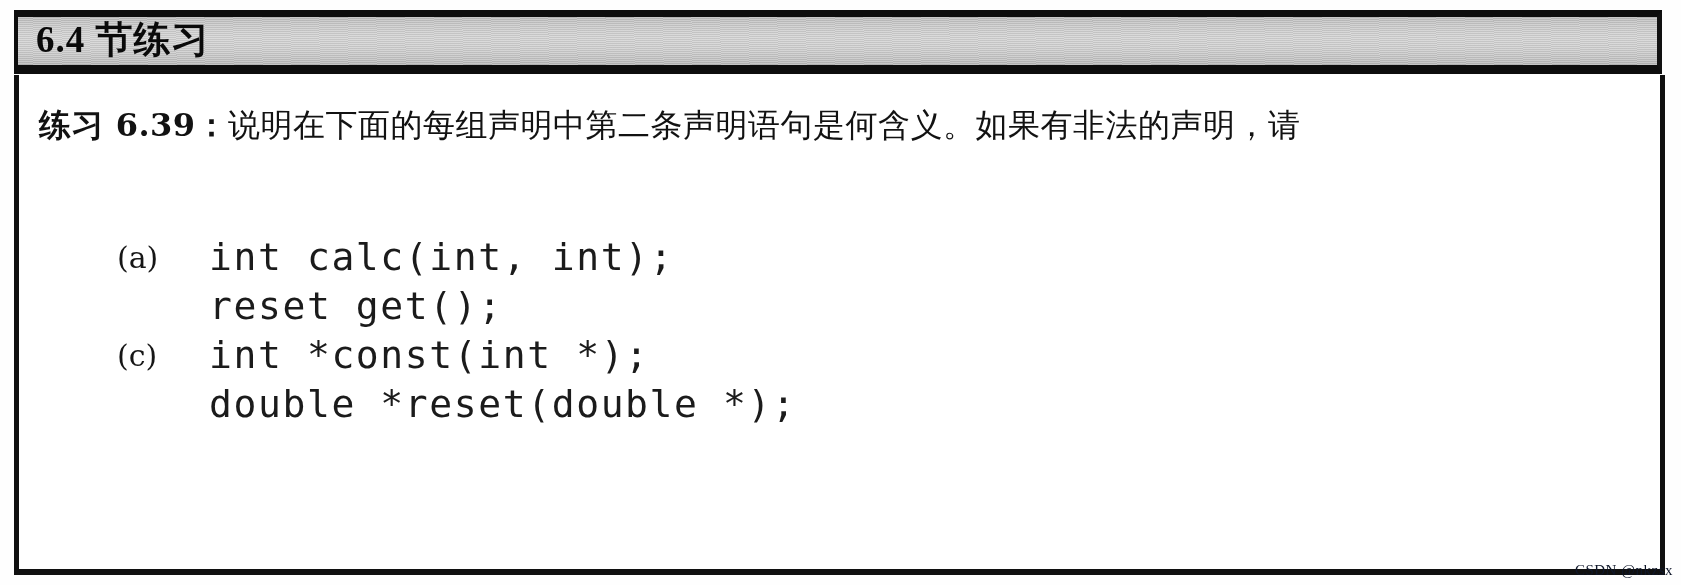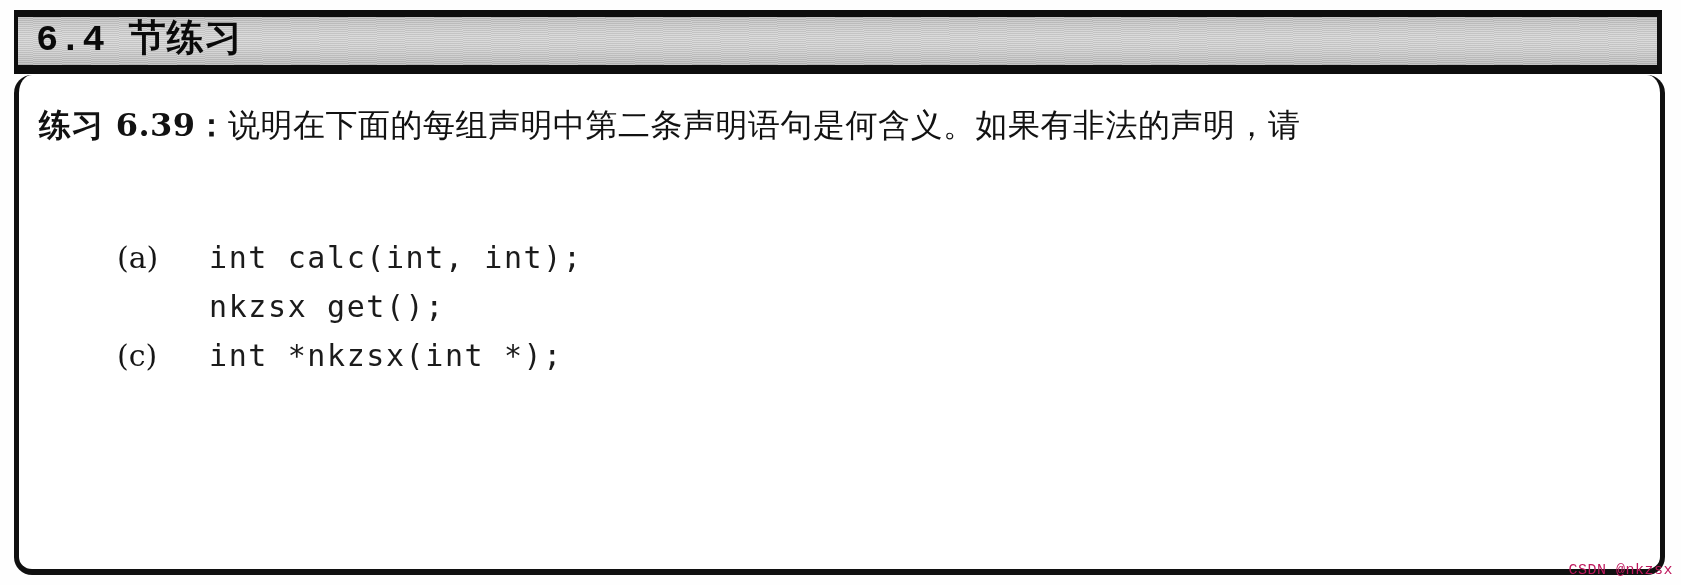--- a/index.html
+++ b/index.html
@@ -55,21 +55,21 @@
         rgba(255,255,255,0.22) 0px,
         rgba(255,255,255,0.22) 1px,
         rgba(140,140,140,0.16) 1px,
         rgba(140,140,140,0.16) 2px);
     pointer-events: none;
   }
   .header-title {
     position: absolute;
     left: 18px;
     top: -2px;
-    font-family: Liberation Mono, monospace;
+    font-family: Liberation Serif, serif;
     font-size: 37px;
     font-weight: 700;
     color: #0a0a0a;
     letter-spacing: 1px;
     line-height: 50px;
     white-space: nowrap;
     z-index: 2;
   }
 
   
@@ -79,21 +79,20 @@
     top: 75px;
     width: 1651px;
     height: 500px;
     box-sizing: border-box;
     border-left: 5px solid #101010;
     border-right: 5px solid #101010;
     border-bottom: 6px solid #101010;
     border-top: 0;
     background: #ffffff;
     overflow: hidden;
-    border-radius: 18px;
   }
 
   
   .exercise-para {
     position: absolute;
     left: 20px;
     top: 22px;
     width: 1600px;
     font-family: "DejaVu Serif", "Liberation Serif", serif;
     font-size: 32px;
@@ -125,35 +124,35 @@
     width: 92px;
     font-family: "DejaVu Serif", "Liberation Serif", serif;
     font-size: 30px;
     color: #161616;
     vertical-align: top;
     line-height: 49px;
   }
   .code-text {
     display: inline-block;
     font-family: "DejaVu Sans Mono", "Liberation Mono", monospace;
-    font-size: 30px;
+    font-size: 38px;
     letter-spacing: 1.6px;
     color: #1b1b1b;
     line-height: 49px;
     vertical-align: top;
   }
 
   
   .watermark {
     position: absolute;
     right: 8px;
     bottom: 6px;
-    font-family: Liberation Mono, monospace;
+    font-family: Liberation Serif, serif;
     font-size: 15px;
-    color: #be185d;
+    color: #0f172a;
     letter-spacing: 0.5px;
     white-space: nowrap;
     z-index: 5;
   }
 </style>
 </head>
 <body>
 
 <div id="page">
 
@@ -169,26 +168,29 @@
 
     <div class="code-list">
 
       <div class="code-row">
         <span class="code-label">(a)</span><span class="code-text">int calc(int, int);</span>
       </div>
 
 
 
       <div class="code-row">
-        <span class="code-label"></span><span class="code-text">nkzsx get();</span>
+        <span class="code-label"></span><span class="code-text">reset get();</span>
       </div>
 
       <div class="code-row">
-        <span class="code-label">(c)</span><span class="code-text">int *nkzsx(int *);</span>
+        <span class="code-label">(c)</span><span class="code-text">int *const(int *);</span>
       </div>
 
+      <div class="code-row">
+        <span class="code-label"></span><span class="code-text">double *reset(double *);</span>
+      </div>
 
     </div>
   </div>
 
   <div class="watermark">CSDN @nkzsx</div>
 
 </div>
 
 </body></html>

